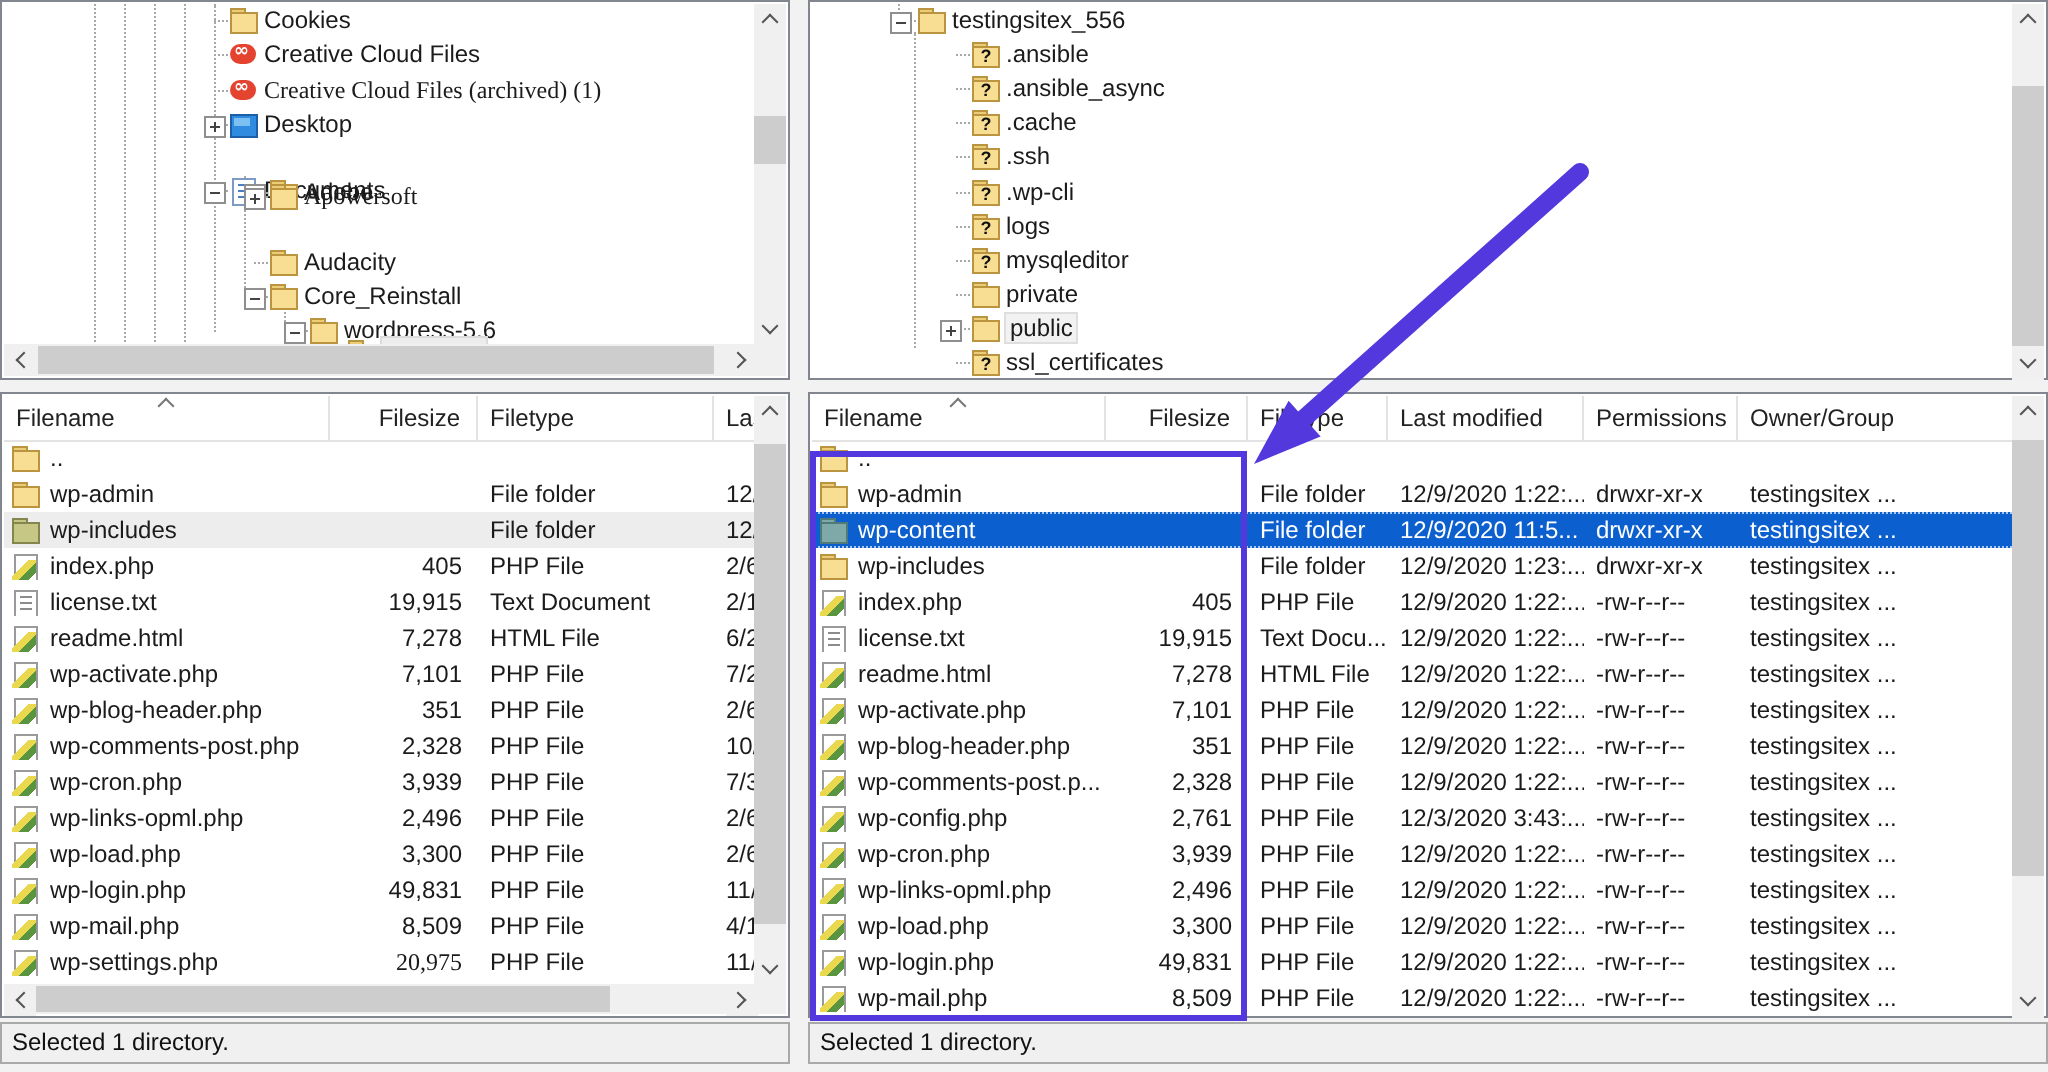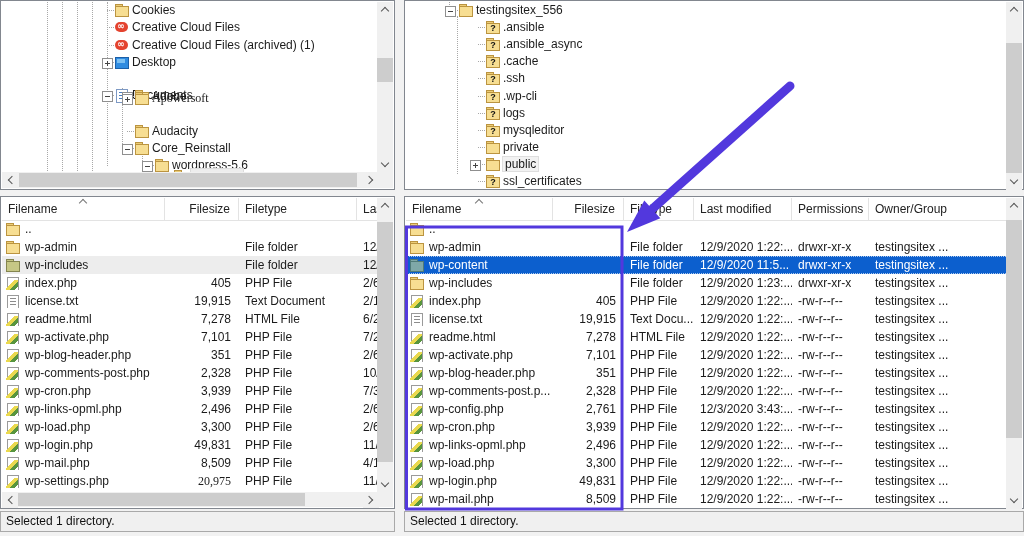--- a/index.html
+++ b/index.html
@@ -102,21 +102,21 @@
     <div class="tree-row" style="top: 0px;">
           <div class="hdash" style="left: 105px;"></div>
           <div class="icon folder" style="left: 113px;"></div>
           <div class="tree-label" style="left: 130px;">Cookies</div>
         </div>
         <div class="tree-row" style="top: 17px;">
           <div class="hdash" style="left: 105px;"></div>
           <div class="icon creative-cloud" style="left: 113px;"></div>
           <div class="tree-label" style="left: 130px;">Creative Cloud Files</div>
         </div>
-        <div class="tree-row" style="top: 35px;">
+        <div class="tree-row" style="top: 35px; font-family: Liberation Serif, serif;">
           <div class="hdash" style="left: 105px;"></div>
           <div class="icon creative-cloud" style="left: 113px;"></div>
           <div class="tree-label" style="left: 130px;">Creative Cloud Files (archived) (1)</div>
         </div>
         <div class="tree-row" style="top: 52px;">
           <div class="hdash" style="left: 105px;"></div>
           <div class="expbox plus" style="left: 100px;"></div>
           <div class="icon desktop" style="left: 113px;"></div>
           <div class="tree-label" style="left: 130px;">Desktop</div>
         </div>

